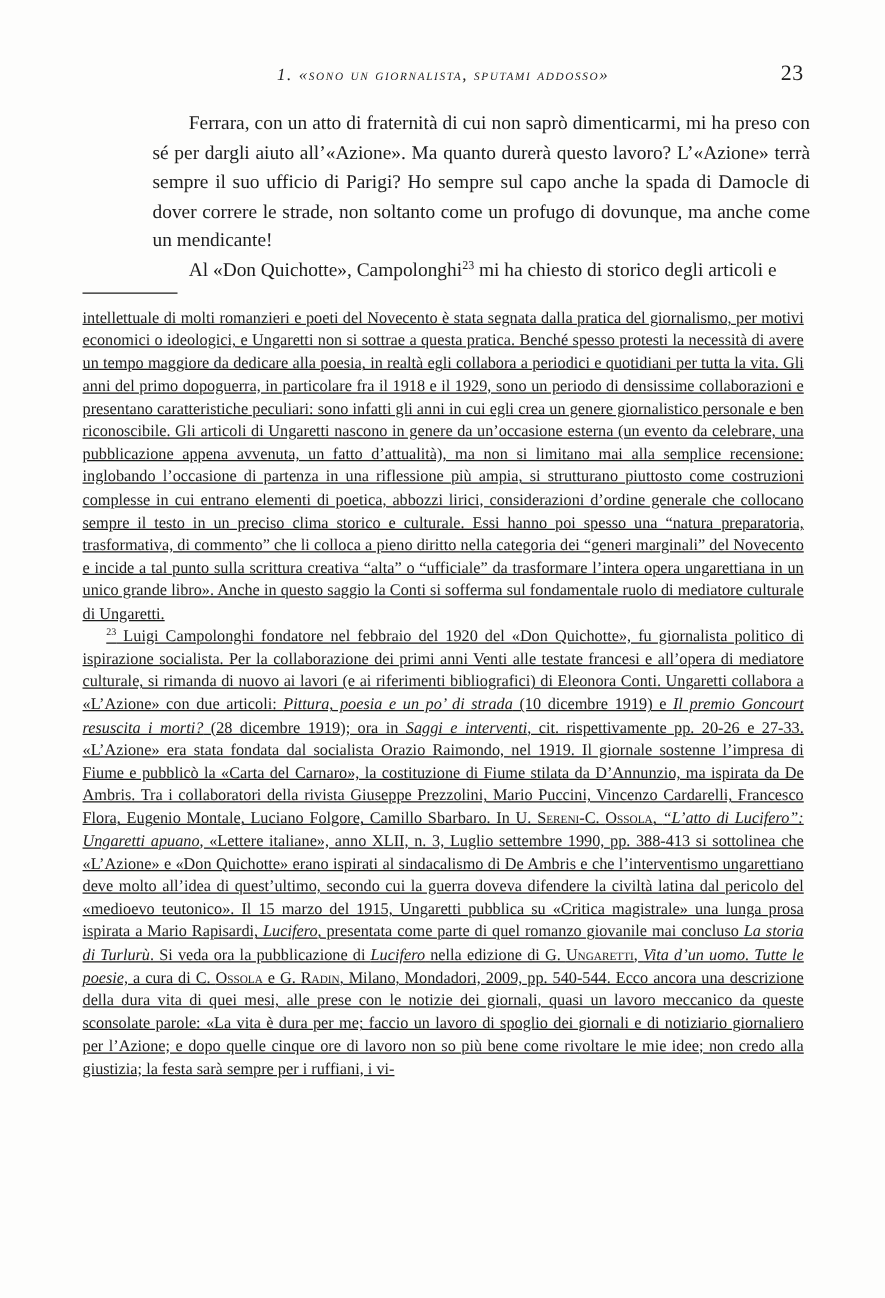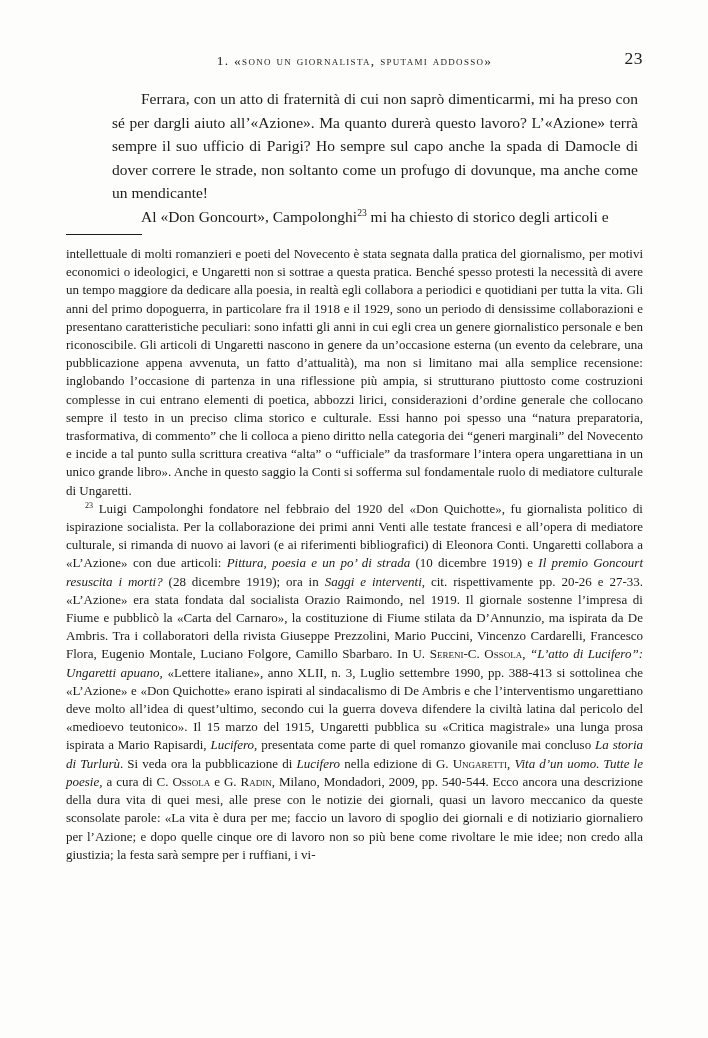--- a/index.html
+++ b/index.html
@@ -18,30 +18,31 @@
     position: absolute;
     left: 66px; top: 51px;
     width: 577px;
     text-align: center;
   }
   .head-title {
     font-variant: small-caps;
     font-size: 13.5px;
     letter-spacing: 1.3px;
     white-space: nowrap;
+    font-style: italic;
   }
   .folio {
     position: absolute;
     right: 0; top: -3px;
     font-size: 17.5px;
     letter-spacing: 0.5px;
   }
   .body-quote {
     position: absolute;
-    left: 112px; top: 87px;
+    left: 122px; top: 87px;
     width: 526px;
     font-size: 15.5px;
     line-height: 23.5px;
     text-align: justify;
     hyphens: none;
   }
   .body-quote p { margin: 0; text-indent: 29px; }
   .fn-rule {
     position: absolute;
     left: 66px; top: 234px;
@@ -50,21 +51,21 @@
   }
   .footnotes {
     position: absolute;
     left: 66px; top: 245px;
     width: 577px;
     font-size: 13px;
     line-height: 18.2px;
     text-align: justify;
     hyphens: none;
   }
-  .footnotes p { margin: 0; }
+  .footnotes p { margin: 0; text-decoration: underline; }
   .footnotes p.fn-indent { text-indent: 19px; }
   .run-italic { font-style: italic; }
   .run-sc { font-variant: small-caps; }
   sup.run-sup {
     font-size: 0.62em;
     line-height: 0;
     vertical-align: super;
   }
 </style>
 </head>
@@ -72,21 +73,21 @@
 
 <div class="page">
 
   <div class="running-head">
     <span class="head-title">1. «sono un giornalista, sputami addosso»</span>
     <span class="folio">23</span>
   </div>
 
   <div class="body-quote">
     <p><span>Ferrara, con un atto di fraternità di cui non saprò dimenticarmi, mi ha preso con sé per dargli aiuto all’«Azione». Ma quanto durerà questo lavoro? L’«Azione» terrà sempre il suo ufficio di Parigi? Ho sempre sul capo anche la spada di Damocle di dover correre le strade, non soltanto come un profugo di dovunque, ma anche come un mendicante!</span></p>
-    <p><span>Al «Don Goncourt», Campolonghi</span><sup class="run-sup">23</sup><span> mi ha chiesto di storico degli articoli e</span></p>
+    <p><span>Al «Don Quichotte», Campolonghi</span><sup class="run-sup">23</sup><span> mi ha chiesto di storico degli articoli e</span></p>
   </div>
 
   <div class="fn-rule"></div>
 
   <div class="footnotes">
     <p><span>intellettuale di molti romanzieri e poeti del Novecento è stata segnata dalla pratica del giornalismo, per motivi economici o ideologici, e Ungaretti non si sottrae a questa pratica. Benché spesso protesti la necessità di avere un tempo maggiore da dedicare alla poesia, in realtà egli collabora a periodici e quotidiani per tutta la vita. Gli anni del primo dopoguerra, in particolare fra il 1918 e il 1929, sono un periodo di densissime collaborazioni e presentano caratteristiche peculiari: sono infatti gli anni in cui egli crea un genere giornalistico personale e ben riconoscibile. Gli articoli di Ungaretti nascono in genere da un’occasione esterna (un evento da celebrare, una pubblicazione appena avvenuta, un fatto d’attualità), ma non si limitano mai alla semplice recensione: inglobando l’occasione di partenza in una riflessione più ampia, si strutturano piuttosto come costruzioni complesse in cui entrano elementi di poetica, abbozzi lirici, considerazioni d’ordine generale che collocano sempre il testo in un preciso clima storico e culturale. Essi hanno poi spesso una “natura preparatoria, trasformativa, di commento” che li colloca a pieno diritto nella categoria dei “generi marginali” del Novecento e incide a tal punto sulla scrittura creativa “alta” o “ufficiale” da trasformare l’intera opera ungarettiana in un unico grande libro». Anche in questo saggio la Conti si sofferma sul fondamentale ruolo di mediatore culturale di Ungaretti.</span></p>
     <p class="fn-indent"><sup class="run-sup">23</sup><span>  Luigi Campolonghi fondatore nel febbraio del 1920 del «Don Quichotte», fu giornalista politico di ispirazione socialista. Per la collaborazione dei primi anni Venti alle testate francesi e all’opera di mediatore culturale, si rimanda di nuovo ai lavori (e ai riferimenti bibliografici) di Eleonora Conti. Ungaretti collabora a «L’Azione» con due articoli: </span><span class="run-italic">Pittura, poesia e un po’ di strada</span><span> (10 dicembre 1919) e </span><span class="run-italic">Il premio Goncourt resuscita i morti?</span><span> (28 dicembre 1919); ora in </span><span class="run-italic">Saggi e interventi</span><span>, cit. rispettivamente pp. 20-26 e 27-33. «L’Azione» era stata fondata dal socialista Orazio Raimondo, nel 1919. Il giornale sostenne l’impresa di Fiume e pubblicò la «Carta del Carnaro», la costituzione di Fiume stilata da D’Annunzio, ma ispirata da De Ambris. Tra i collaboratori della rivista Giuseppe Prezzolini, Mario Puccini, Vincenzo Cardarelli, Francesco Flora, Eugenio Montale, Luciano Folgore, Camillo Sbarbaro. In U. </span><span class="run-sc">Sereni</span><span>-C. </span><span class="run-sc">Ossola</span><span>, </span><span class="run-italic">“L’atto di Lucifero”: Ungaretti apuano</span><span>, «Lettere italiane», anno XLII, n. 3, Luglio settembre 1990, pp. 388-413 si sottolinea che «L’Azione» e «Don Quichotte» erano ispirati al sindacalismo di De Ambris e che l’interventismo ungarettiano deve molto all’idea di quest’ultimo, secondo cui la guerra doveva difendere la civiltà latina dal pericolo del «medioevo teutonico». Il 15 marzo del 1915, Ungaretti pubblica su «Critica magistrale» una lunga prosa ispirata a Mario Rapisardi, </span><span class="run-italic">Lucifero</span><span>, presentata come parte di quel romanzo giovanile mai concluso </span><span class="run-italic">La storia di Turlurù</span><span>. Si veda ora la pubblicazione di </span><span class="run-italic">Lucifero</span><span> nella edizione di G. </span><span class="run-sc">Ungaretti</span><span>, </span><span class="run-italic">Vita d’un uomo. Tutte le poesie,</span><span> a cura di C. </span><span class="run-sc">Ossola</span><span> e G. </span><span class="run-sc">Radin</span><span>, Milano, Mondadori, 2009, pp. 540-544. Ecco ancora una descrizione della dura vita di quei mesi, alle prese con le notizie dei giornali, quasi un lavoro meccanico da queste sconsolate parole: «La vita è dura per me; faccio un lavoro di spoglio dei giornali e di notiziario giornaliero per l’Azione; e dopo quelle cinque ore di lavoro non so più bene come rivoltare le mie idee; non credo alla giustizia; la festa sarà sempre per i ruffiani, i vi-</span></p>
   </div>
 
 </div>

